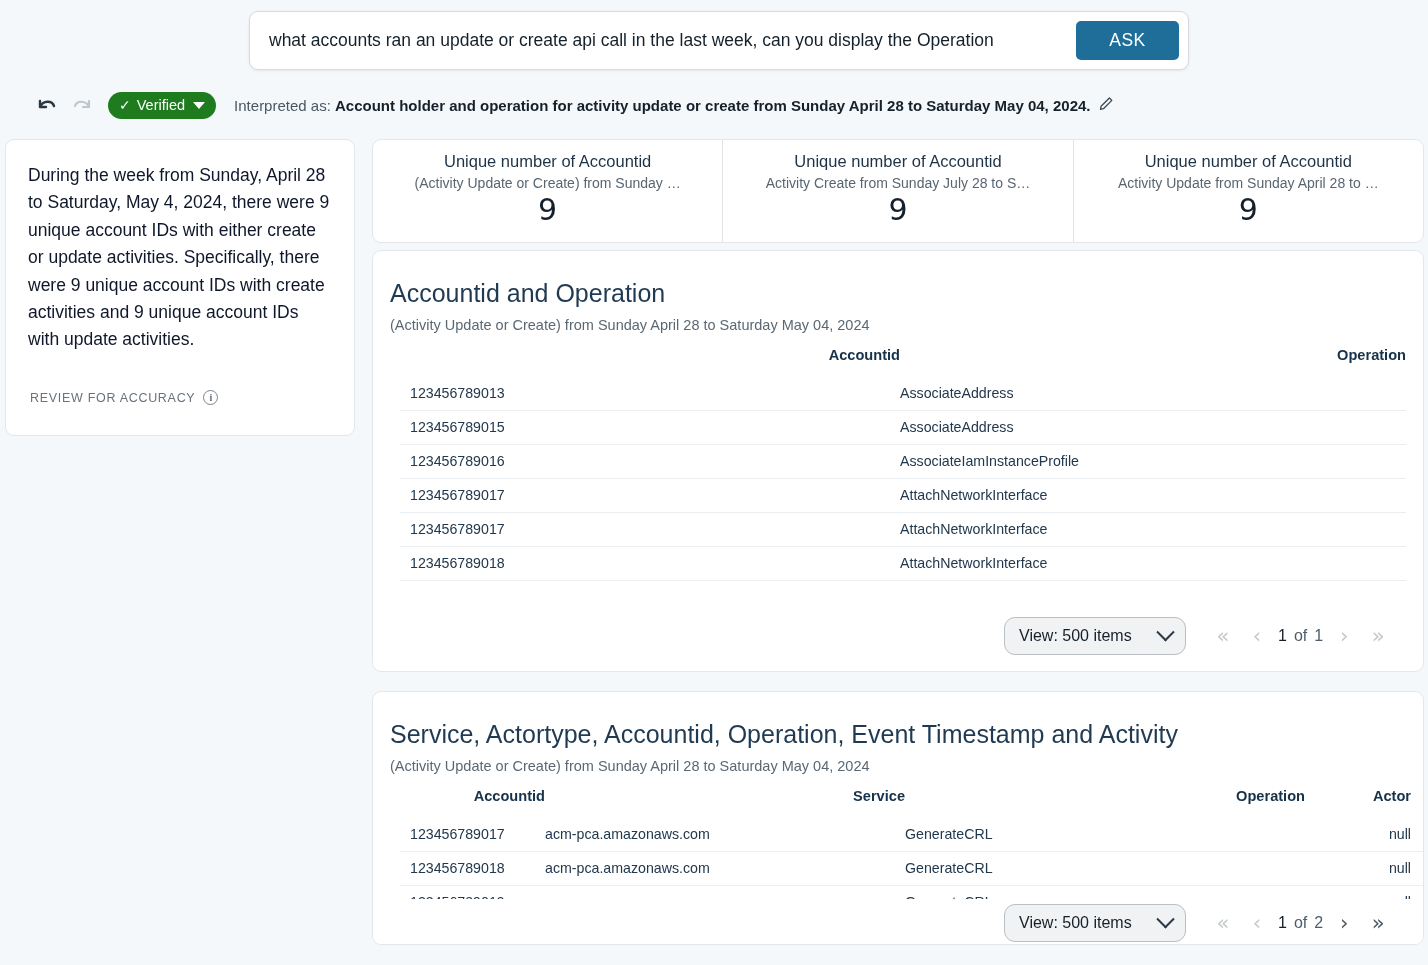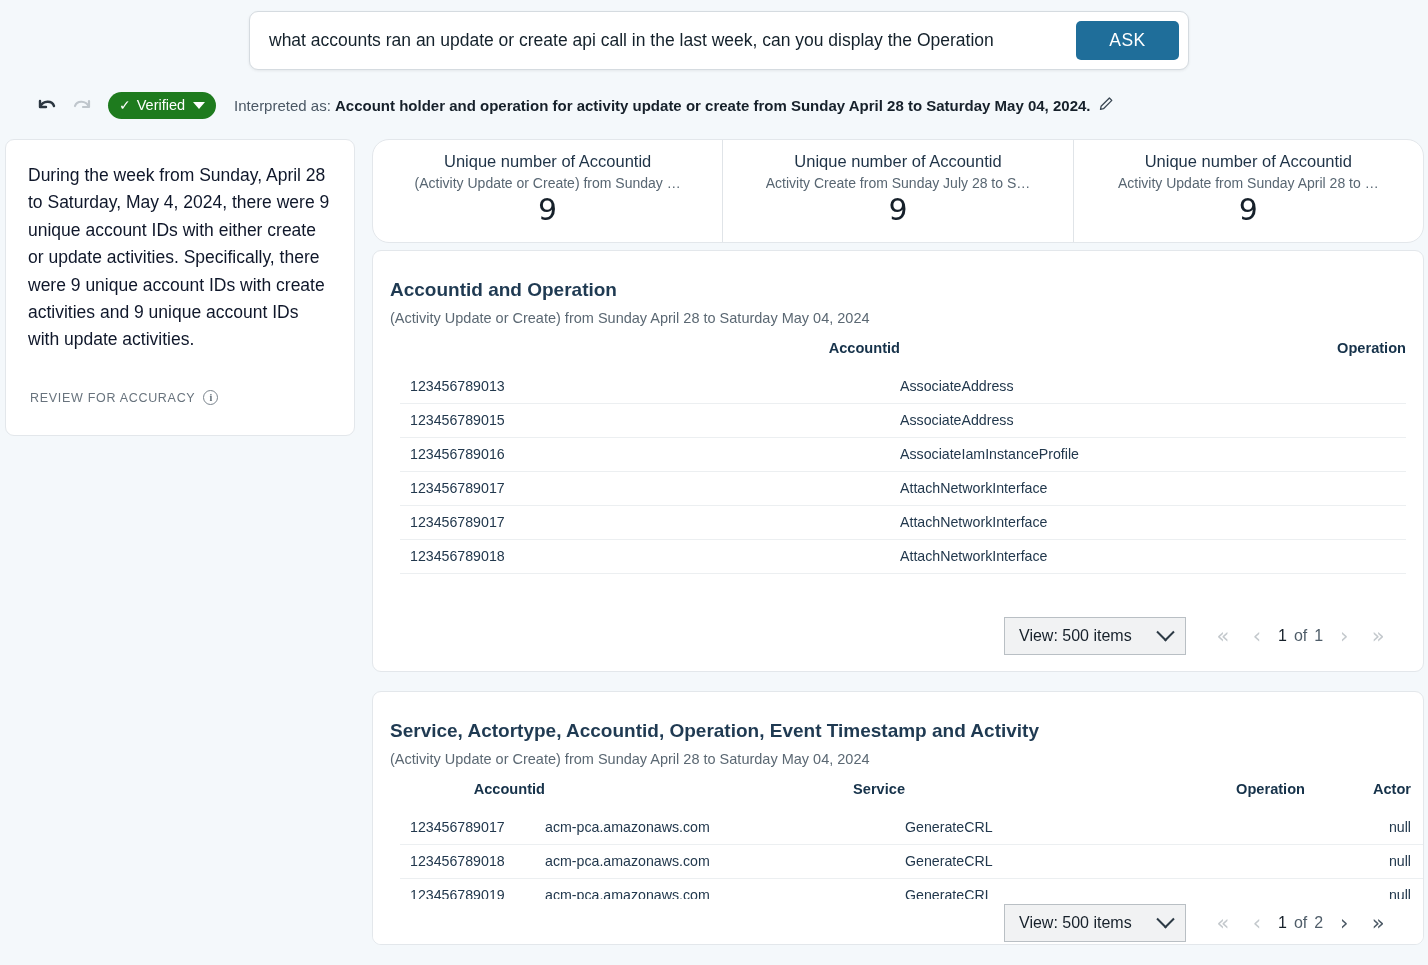--- a/index.html
+++ b/index.html
@@ -112,21 +112,21 @@
     font-family: "Liberation Serif", serif;
     cursor: pointer;
   }
 
   
   .kpi-card {
     position: absolute; left: 372px; top: 139px;
     width: 1052px; height: 104px;
     background: #ffffff;
     border: 1px solid #e3e7eb;
-    border-radius: 17px;
+    border-radius: 9px;
     display: flex;
   }
   .kpi {
     flex: 1 1 0;
     display: flex; flex-direction: column; align-items: center;
     padding-top: 12px;
     overflow: hidden;
   }
   .kpi + .kpi { border-left: 1px solid #e0e4e8; }
   .kpi-title {
@@ -150,21 +150,21 @@
     position: absolute;
     background: #ffffff;
     border: 1px solid #e3e7eb;
     border-radius: 9px;
     overflow: hidden;
   }
   #viz1 { left: 372px; top: 250px; width: 1052px; height: 422px; }
   #viz2 { left: 372px; top: 691px; width: 1052px; height: 254px; }
 
   .viz-title {
-    font-size: 19px; color: #1f3a52; font-weight: bold;
+    font-size: 25px; color: #1f3a52; font-weight: normal;
     padding: 28px 0 0 17px;
   }
   .viz-sub {
     font-size: 14.5px; color: #5b6873;
     padding: 9px 0 0 17px;
   }
   .tbl-wrap { position: relative; margin-top: 14px; }
   table.dt { width: 100%; border-collapse: collapse; table-layout: fixed; }
   table.dt th {
     text-align: right;
@@ -206,21 +206,21 @@
   .pager {
     position: absolute;
     display: flex; align-items: center;
     gap: 0;
   }
   .view-select {
     height: 38px;
     min-width: 182px;
     background: #f1f2f3;
     border: 1px solid #b9bfc4;
-    border-radius: 0;
+    border-radius: 11px;
     display: flex; align-items: center; justify-content: space-between;
     padding: 0 13px 0 14px;
     font-size: 16px; color: #16202a;
     cursor: pointer;
   }
   .chev {
     width: 13px; height: 13px;
     border-right: 2px solid #2d3a45;
     border-bottom: 2px solid #2d3a45;
     transform: rotate(45deg) translate(-3px,-3px);

